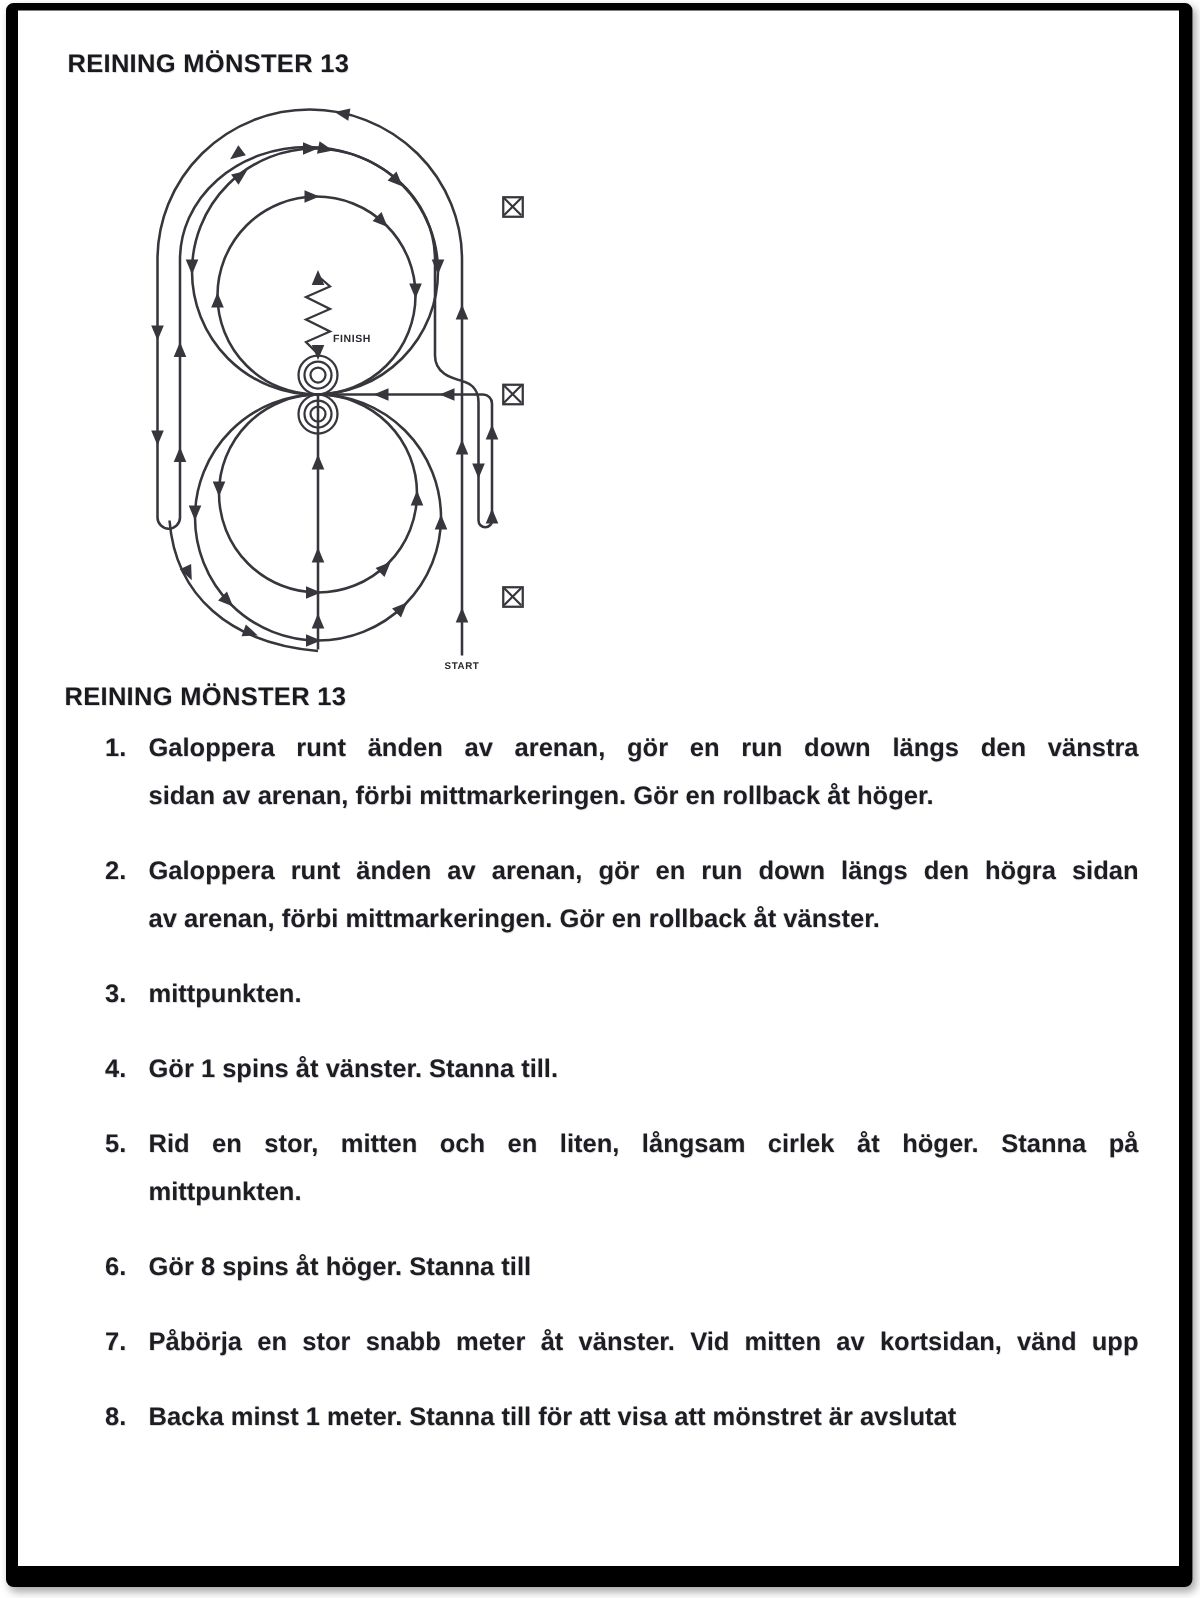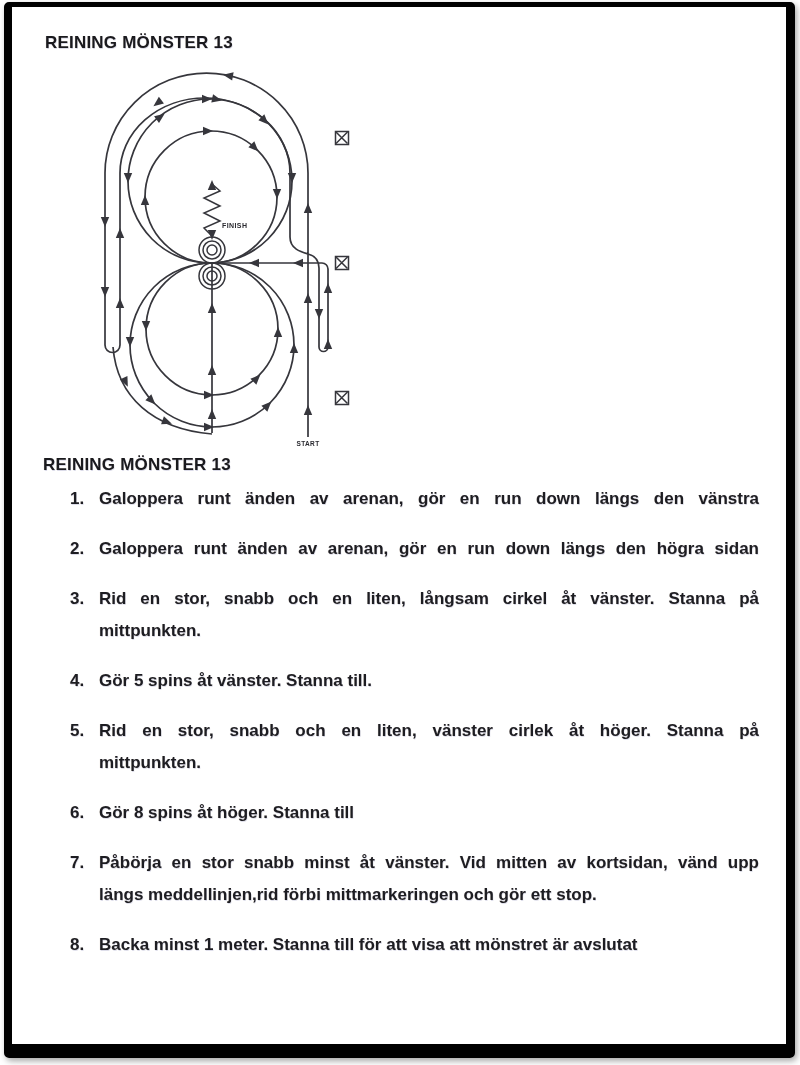--- a/index.html
+++ b/index.html
@@ -130,59 +130,59 @@
   </svg>
 </div>
 
 <div class="heading">REINING MÖNSTER 13</div>
 
 <ol class="instructions">
   <li>
     <span class="num">1.</span>
     <div class="txt">
       <p class="jfull">Galoppera runt änden av arenan, gör en run down längs den vänstra</p>
+      <p>sidan av arenan, förbi mittmarkeringen. Gör en rollback åt höger.</p>
     </div>
   </li>
   <li>
     <span class="num">2.</span>
     <div class="txt">
       <p class="jfull">Galoppera runt änden av arenan, gör en run down längs den högra sidan</p>
+      <p>av arenan, förbi mittmarkeringen. Gör en rollback åt vänster.</p>
     </div>
   </li>
   <li>
     <span class="num">3.</span>
     <div class="txt">
-      <p class="jfull">Rid en stor, snabb och en liten, långsam cirkel åt vänster. Stanna på</p>
       <p>mittpunkten.</p>
     </div>
   </li>
   <li>
     <span class="num">4.</span>
     <div class="txt">
-      <p>Gör 5 spins åt vänster. Stanna till.</p>
+      <p>Gör 1 spins åt vänster. Stanna till.</p>
     </div>
   </li>
   <li>
     <span class="num">5.</span>
     <div class="txt">
-      <p class="jfull">Rid en stor, snabb och en liten, vänster cirlek åt höger. Stanna på</p>
+      <p class="jfull">Rid en stor, mitten och en liten, långsam cirlek åt höger. Stanna på</p>
       <p>mittpunkten.</p>
     </div>
   </li>
   <li>
     <span class="num">6.</span>
     <div class="txt">
       <p>Gör 8 spins åt höger. Stanna till</p>
     </div>
   </li>
   <li>
     <span class="num">7.</span>
     <div class="txt">
-      <p class="jfull">Påbörja en stor snabb minst åt vänster. Vid mitten av kortsidan, vänd upp</p>
-      <p>längs meddellinjen,rid förbi mittmarkeringen och gör ett stop.</p>
+      <p class="jfull">Påbörja en stor snabb meter åt vänster. Vid mitten av kortsidan, vänd upp</p>
     </div>
   </li>
   <li>
     <span class="num">8.</span>
     <div class="txt">
       <p>Backa minst 1 meter. Stanna till för att visa att mönstret är avslutat</p>
     </div>
   </li>
 </ol>
 

